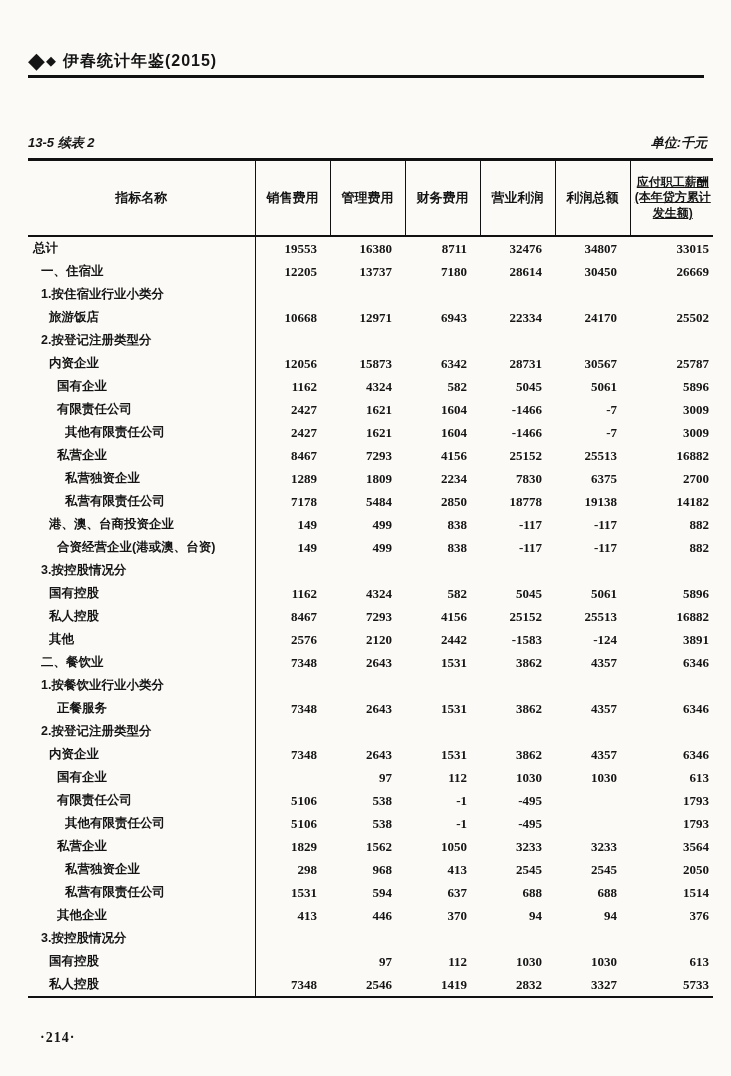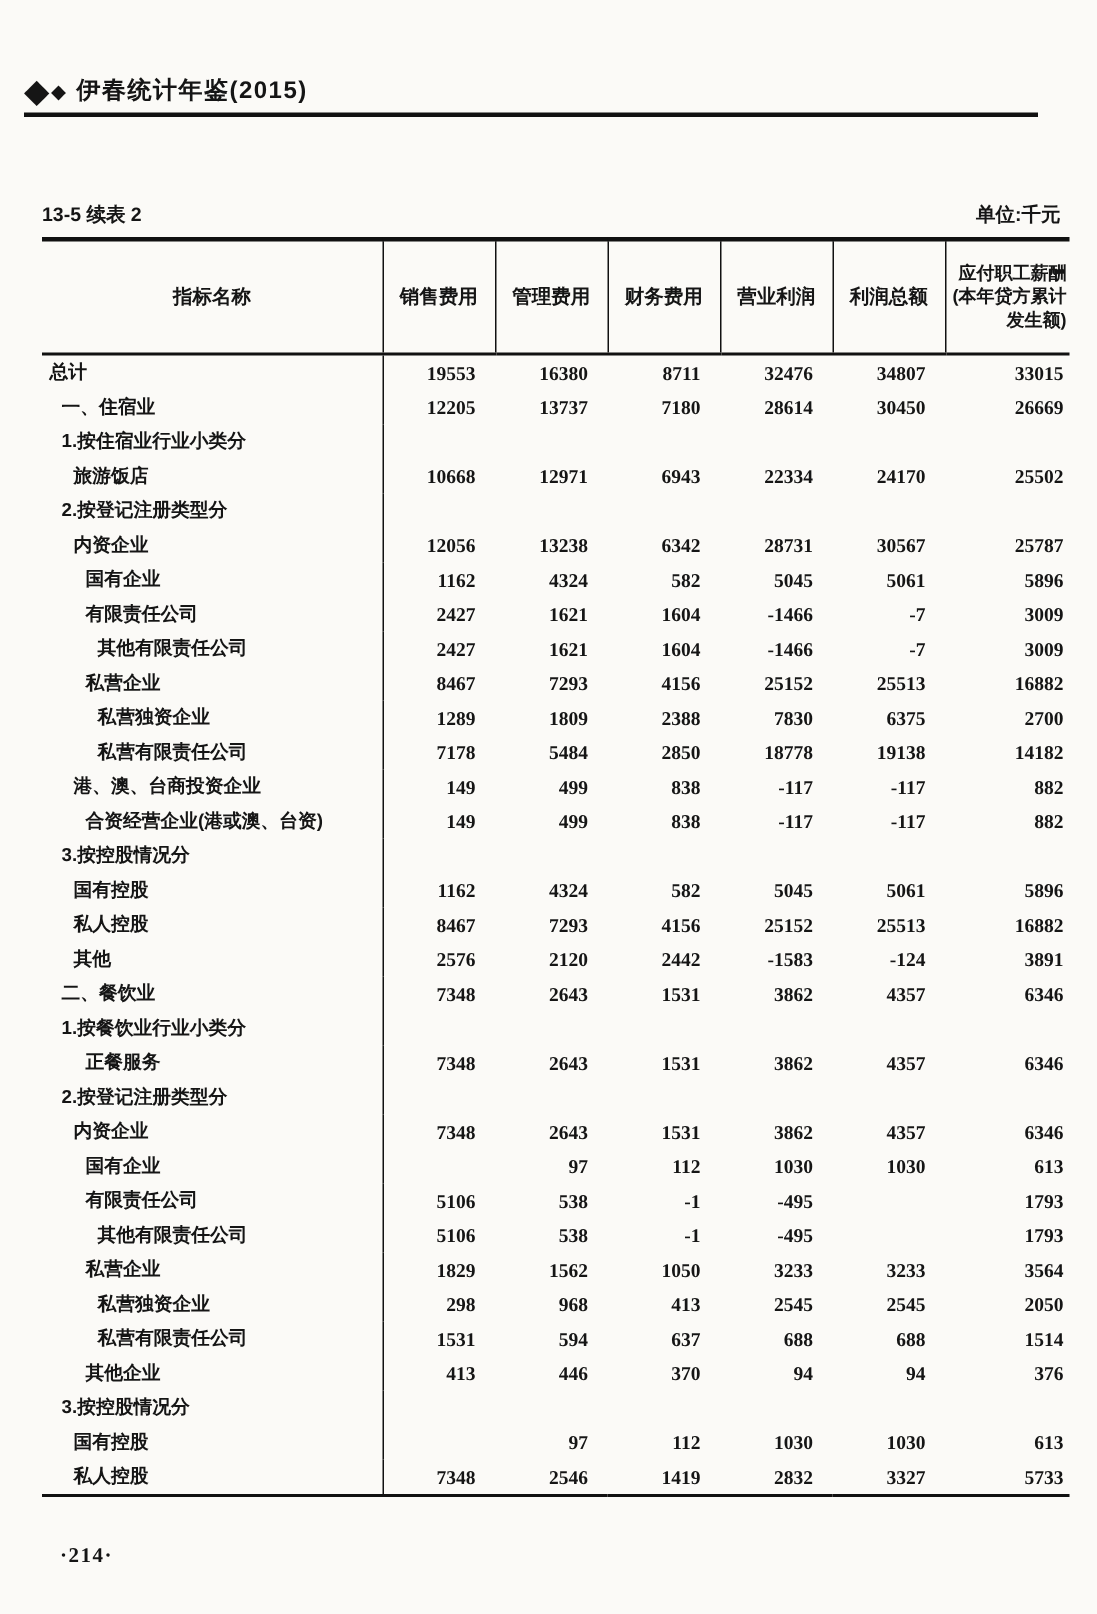--- a/index.html
+++ b/index.html
@@ -7,48 +7,48 @@
     width:731px;height:1076px;
     background:#fbfaf7;
     font-family:"Liberation Sans", sans-serif;
     color:#151515;
     position:relative;
     overflow:hidden;
   }
   .page{position:absolute;inset:0;}
 
   
-  .book-header{position:absolute;left:16px;top:48px;width:676px;height:30px;}
+  .book-header{position:absolute;left:28px;top:48px;width:676px;height:30px;}
   .dia-lg{font-size:22px;line-height:26px;vertical-align:middle;margin-right:1px;}
   .dia-sm{font-size:13px;line-height:26px;vertical-align:middle;margin-right:7px;}
   .book-title{font-size:16px;font-weight:bold;letter-spacing:1px;vertical-align:middle;}
   .header-rule{position:absolute;left:0;top:27px;width:676px;height:3px;background:#111;}
 
   
   .caption-row{
     position:absolute;left:28px;top:134px;width:679px;
     display:flex;justify-content:space-between;align-items:flex-end;
-    font-size:13px;font-weight:bold;
+    font-size:13px;font-weight:bold;font-style:italic;
   }
 
   
   table.stat{
     position:absolute;left:28px;top:158px;
     width:685px;border-collapse:collapse;table-layout:fixed;
     border-top:3px solid #111;
     border-bottom:2.5px solid #111;
   }
   thead th{
     font-size:13px;font-weight:bold;vertical-align:middle;
     height:70px;padding:2px 2px;line-height:1.3;
     border-bottom:2.5px solid #111;
     border-right:1.5px solid #111;
     overflow:hidden;
   }
-  thead th:last-child{border-right:none;font-size:12px;text-align:right;padding-left:4px;}
+  thead th:last-child{border-right:none;font-size:12px;text-align:center;padding-left:4px;text-decoration:underline;}
   tbody td{
     height:23px;padding:0;line-height:23px;
     font-weight:bold;white-space:nowrap;overflow:hidden;
   }
   td.label{
     font-size:12.5px;
     border-right:1.5px solid #111;
   }
   td.num{
     font-family:"Liberation Serif", serif;
@@ -146,21 +146,21 @@
           <td class="num"></td>
           <td class="num"></td>
           <td class="num"></td>
           <td class="num"></td>
           <td class="num"></td>
           <td class="num"></td>
         </tr>
         <tr>
           <td class="label ind2">内资企业</td>
           <td class="num">12056</td>
-          <td class="num">13238</td>
+          <td class="num">15873</td>
           <td class="num">6342</td>
           <td class="num">28731</td>
           <td class="num">30567</td>
           <td class="num">25787</td>
         </tr>
         <tr>
           <td class="label ind3">国有企业</td>
           <td class="num">1162</td>
           <td class="num">4324</td>
           <td class="num">582</td>
@@ -192,21 +192,21 @@
           <td class="num">7293</td>
           <td class="num">4156</td>
           <td class="num">25152</td>
           <td class="num">25513</td>
           <td class="num">16882</td>
         </tr>
         <tr>
           <td class="label ind4">私营独资企业</td>
           <td class="num">1289</td>
           <td class="num">1809</td>
-          <td class="num">2388</td>
+          <td class="num">2234</td>
           <td class="num">7830</td>
           <td class="num">6375</td>
           <td class="num">2700</td>
         </tr>
         <tr>
           <td class="label ind4">私营有限责任公司</td>
           <td class="num">7178</td>
           <td class="num">5484</td>
           <td class="num">2850</td>
           <td class="num">18778</td>

